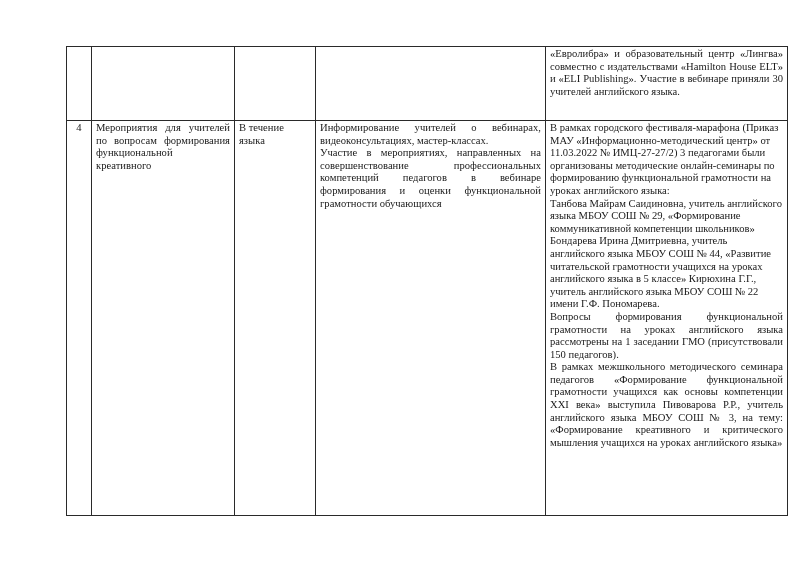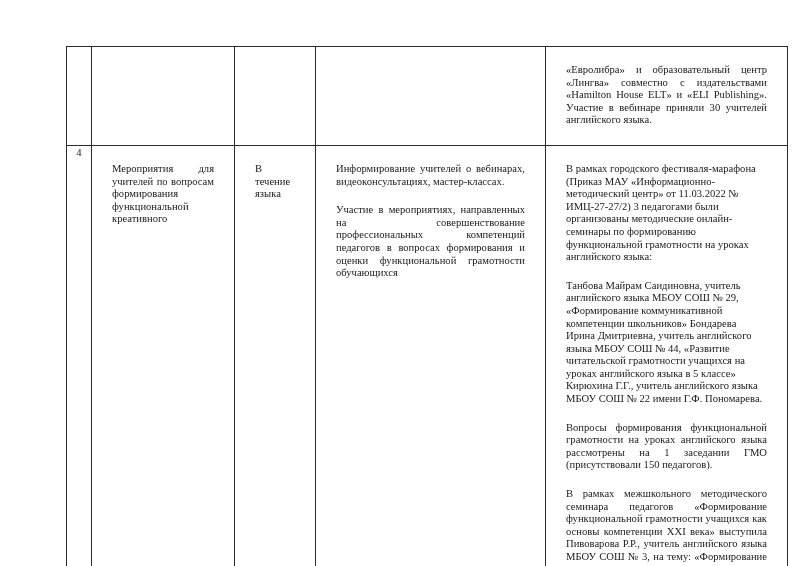--- a/index.html
+++ b/index.html
@@ -40,21 +40,21 @@
     col.c-event { width: 143px; }
     col.c-time { width: 81px; }
     col.c-desc { width: 230px; }
     col.c-result { width: 242px; }
 
     tr.row-cont td { height: 70px; }
     tr.row-4 td { height: 391px; }
 
     .num { text-align: center; }
     .justify { text-align: justify; }
-    .justify p, .left p { margin: 16px; }
+    .justify p, .left p { margin: 0; }
     .justify p { text-align: justify; text-align-last: left; }
     .left { text-align: left; }
     .pad-top { padding-top: 2px; }
   </style>
 </head>
 <body>
 
 <div class="page">
   <table class="doc-table">
     <colgroup>
@@ -77,21 +77,21 @@
       <tr class="row-4">
         <td class="num pad-top">4</td>
         <td class="justify pad-top">
           <p>Мероприятия для учителей по вопросам формирования функциональной креативного</p>
         </td>
         <td class="left pad-top">
           <p>В течение языка</p>
         </td>
         <td class="justify pad-top">
           <p>Информирование учителей о вебинарах, видеоконсультациях, мастер-классах.</p>
-          <p>Участие в мероприятиях, направленных на совершенствование профессиональных компетенций педагогов в вопросах формирования и оценки функциональной грамотности обучающихся</p>
+          <p>Участие в мероприятиях, направленных на совершенствование профессиональных компетенций педагогов в вебинаре формирования и оценки функциональной грамотности обучающихся</p>
         </td>
         <td class="pad-top">
           <div class="left">
             <p>В рамках городского фестиваля-марафона (Приказ МАУ «Информационно-методический центр» от 11.03.2022 № ИМЦ-27-27/2) 3 педагогами были организованы методические онлайн-семинары по формированию функциональной грамотности на уроках английского языка:</p>
             <p>Танбова Майрам Саидиновна, учитель английского языка МБОУ СОШ № 29, «Формирование коммуникативной компетенции школьников» Бондарева Ирина Дмитриевна, учитель английского языка МБОУ СОШ № 44, «Развитие читательской грамотности учащихся на уроках английского языка в 5 классе» Кирюхина Г.Г., учитель английского языка МБОУ СОШ № 22 имени Г.Ф. Пономарева.</p>
           </div>
           <div class="justify">
             <p>Вопросы формирования функциональной грамотности на уроках английского языка рассмотрены на 1 заседании ГМО (присутствовали 150 педагогов).</p>
             <p>В рамках межшкольного методического семинара педагогов «Формирование функциональной грамотности учащихся как основы компетенции XXI века» выступила Пивоварова Р.Р., учитель английского языка МБОУ СОШ № 3, на тему: «Формирование креативного и критического мышления учащихся на уроках английского языка»</p>
           </div>

